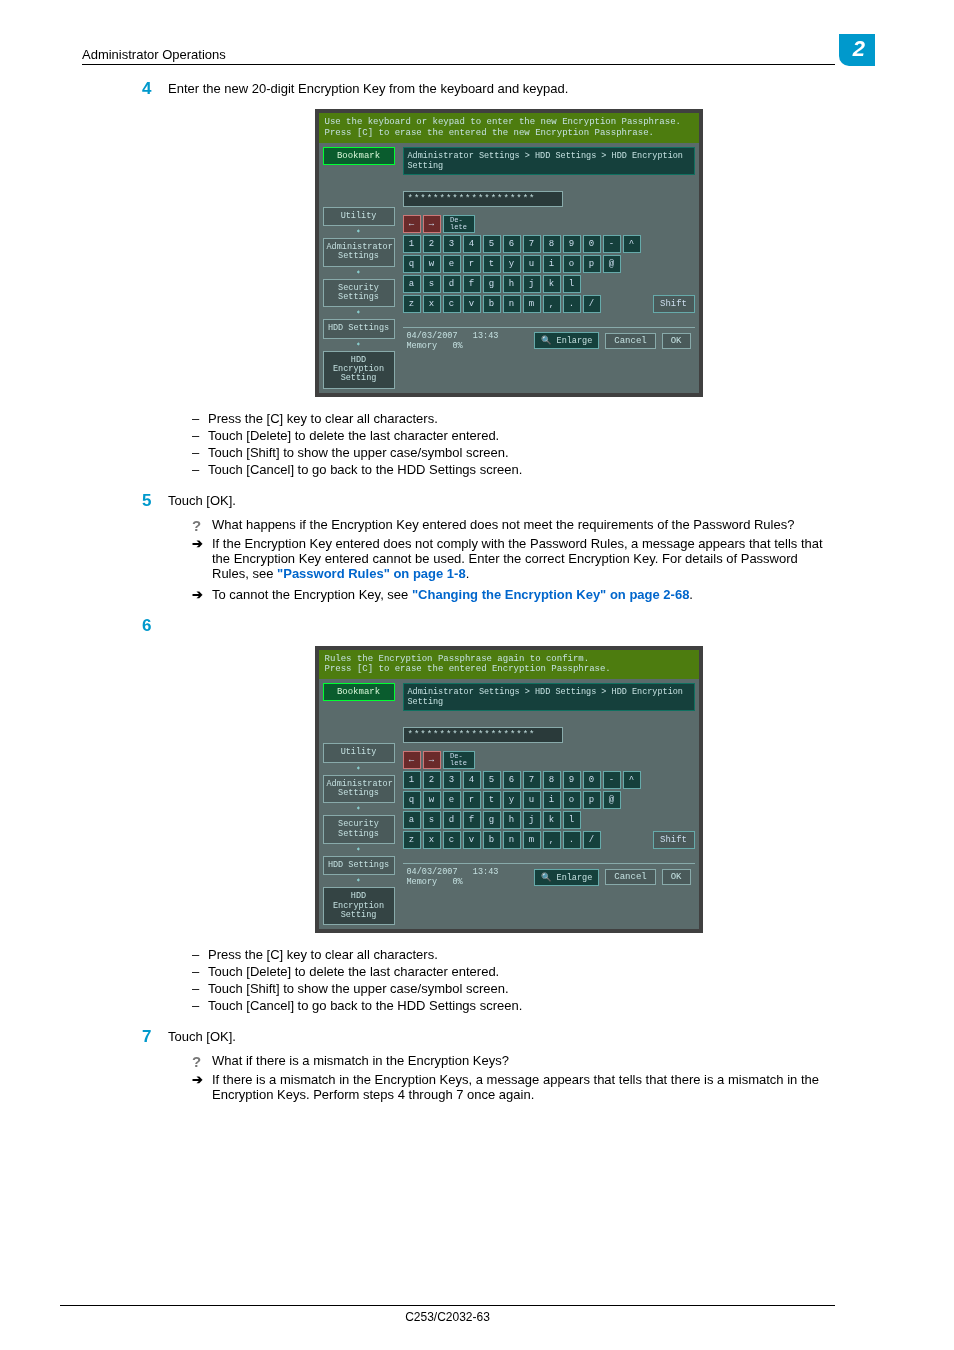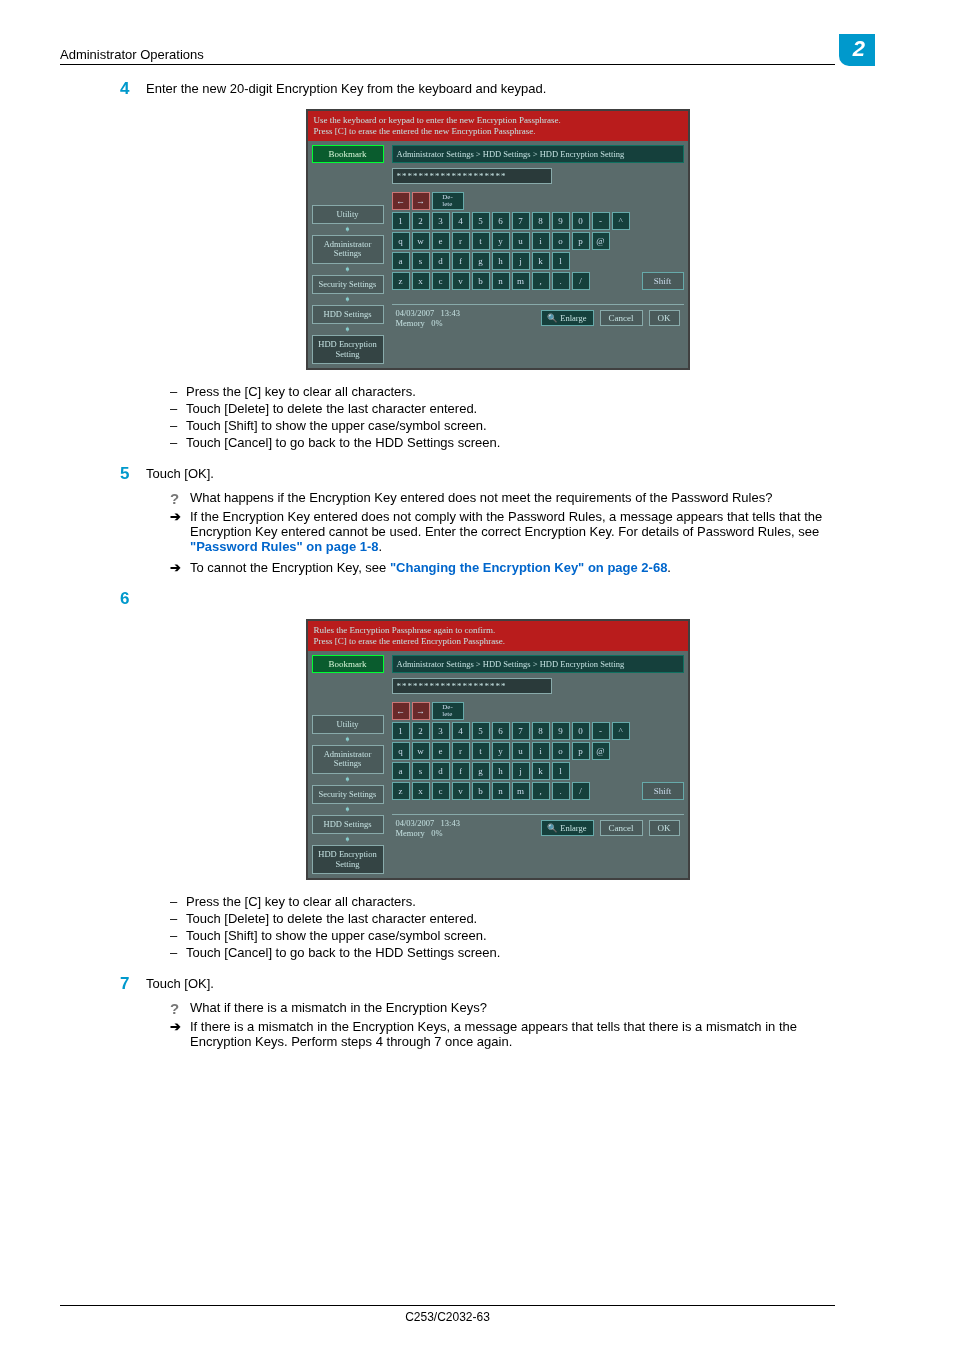--- a/index.html
+++ b/index.html
@@ -1,43 +1,43 @@
 <!DOCTYPE html>
 <html><head>
 <meta charset="utf-8">
 <style>
 html,body{margin:0;padding:0;background:#fff;font-family:Arial,Helvetica,sans-serif;color:#000;font-size:13px}
-.page{width:895px;min-height:1350px;position:relative;box-sizing:border-box;padding:30px 60px 40px 60px}
+.page{width:895px;min-height:1350px;position:relative;box-sizing:border-box;padding:30px 60px 40px 82px}
 .hdr{border-bottom:1px solid #000;padding-bottom:2px;margin-bottom:14px;display:flex;justify-content:space-between;align-items:flex-end}
 .hdr-title{font-size:13px}
 .hdr-badge{background:#0099cc;color:#fff;font-size:22px;font-weight:bold;font-style:italic;border-radius:0 0 0 10px;padding:2px 10px 4px 14px;position:relative;top:4px;right:-40px}
 .content{margin-left:100px}
 .step-row{display:flex;align-items:flex-start;margin-top:10px}
 .step-num{color:#0099cc;font-weight:bold;font-size:17px;width:26px;margin-left:-40px;flex-shrink:0}
 .step-text{padding-top:2px}
 .sub-list{margin:10px 0 14px 10px}
 .sub-item{display:flex;margin:2px 0}
 .sub-dash{width:16px;flex-shrink:0}
 .qa{margin:6px 0 2px 10px;display:flex}
 .qa-icon{width:20px;flex-shrink:0;color:#777;font-weight:bold;font-size:15px}
 .ans{margin:2px 0 6px 10px;display:flex}
 .ans-icon{width:20px;flex-shrink:0;color:#000;font-weight:bold}
 a.lnk{color:#0066cc;font-weight:bold;text-decoration:none}
 .ftr{position:absolute;bottom:26px;left:60px;right:60px;border-top:1px solid #000;display:flex;justify-content:center;font-size:12px;padding-top:4px}
 
-.panel{width:380px;margin:10px auto 14px auto;background:#b91c1c;border:2px solid #404040;font-family:Liberation Serif, serif;font-size:9px;color:#c4e0e0}
+.panel{width:380px;margin:10px auto 14px auto;background:#4d7c0f;border:4px solid #404040;font-family:Liberation Mono, monospace;font-size:9px;color:#c4e0e0}
 .p-top{padding:4px 6px;line-height:1.2}
 .p-row{display:flex;align-items:stretch}
 .p-side{width:80px;background:#5a6b6b;padding:4px;box-sizing:border-box}
 .p-main{flex:1;background:#5a6b6b;padding:4px;box-sizing:border-box}
 .bm{background:#0a5c2e;color:#d6f5d6;border:1px solid #0f3;text-align:center;padding:3px 0;font-size:9px;margin-bottom:22px}
 .crumb-btn{background:#4a5a5a;border:1px solid #8aa;padding:4px 3px;margin-bottom:1px;text-align:center;font-size:8.5px;line-height:1.1}
 .crumb-act{background:#344444;border:1px solid #8aa;padding:4px 3px;text-align:center;font-size:8.5px;line-height:1.1}
 .arrow-down{color:#8cc;text-align:center;font-size:9px;margin:-1px 0 1px 0}
-.bc-bar{background:#15403c;border:1px solid #0f7060;padding:3px 4px;font-size:8.5px;margin-bottom:5px}
+.bc-bar{background:#15403c;border:1px solid #0f7060;padding:3px 4px;font-size:8.5px;margin-bottom:16px}
 .entry{background:#2a3a3a;border:1px solid #8aa;padding:2px 4px;letter-spacing:1px;font-size:9px;margin-bottom:6px;display:inline-block;min-width:150px}
 .kbd-row{display:flex;gap:2px;margin:2px 0}
 .key{background:#15403c;border:1px solid #6aa;min-width:16px;height:16px;display:flex;align-items:center;justify-content:center;font-size:9px;color:#cde}
 .key.w{min-width:30px}
 .key.ar{background:#6a2a2a;border-color:#c77}
 .key.sh{min-width:40px;background:#4a5a5a;margin-left:auto}
 .p-foot{display:flex;align-items:center;gap:6px;border-top:1px solid #8aa;padding:3px 4px;font-size:8.5px}
 .ft-info{flex:0 0 auto}
 .ft-sp{flex:1}
 .ft-btn{background:#4a5a5a;border:1px solid #8aa;padding:2px 8px;font-size:9px}

